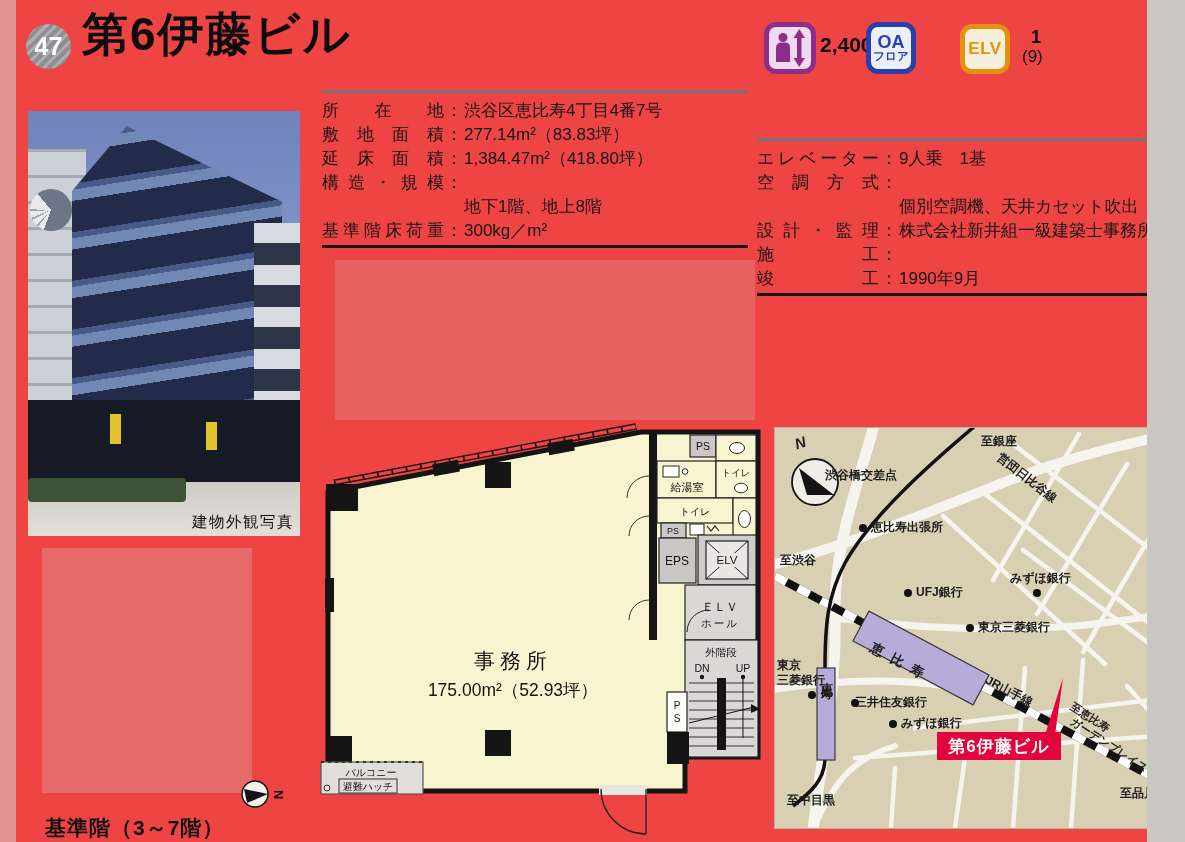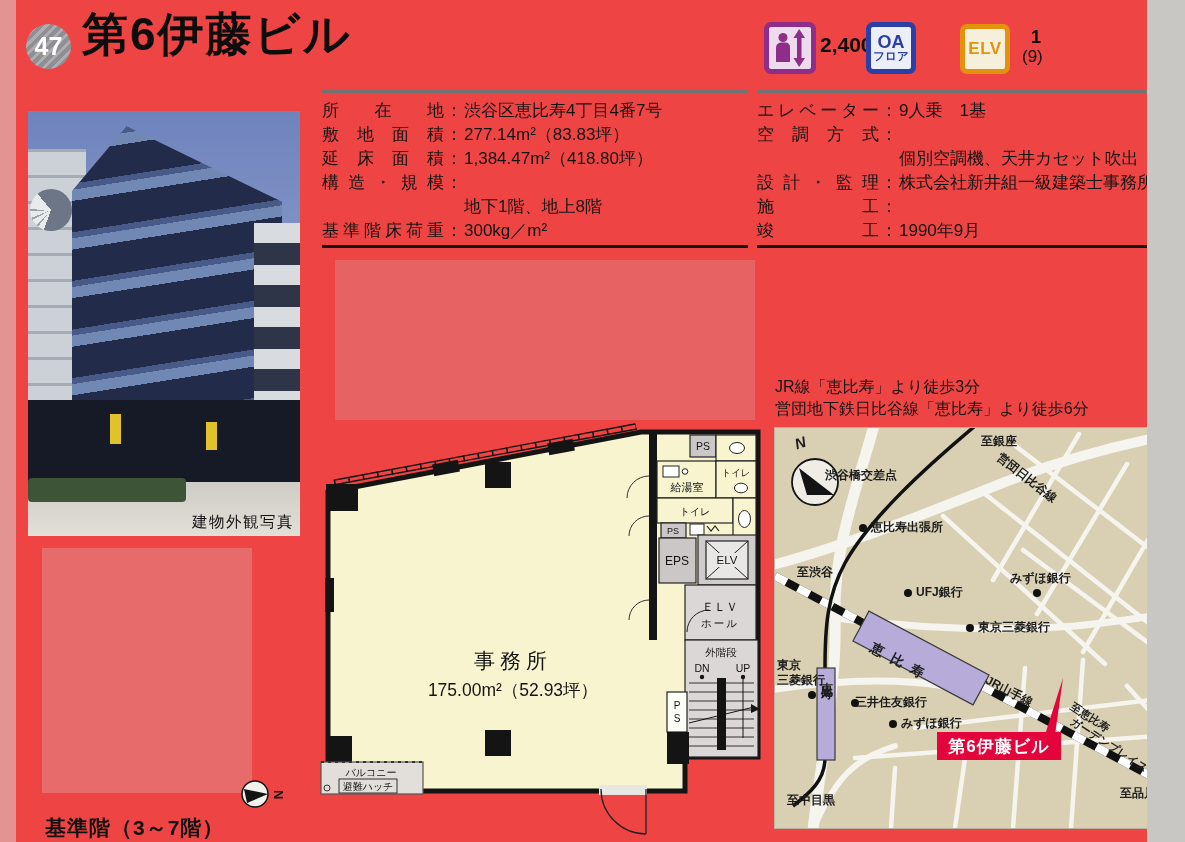--- a/index.html
+++ b/index.html
@@ -5,21 +5,21 @@
   html,body{margin:0;padding:0;}
   body{background:#c8c7c3;font-family:"Liberation Sans","DejaVu Sans",sans-serif;}
   .page{position:relative;width:1147px;height:842px;background:#ef4444;overflow:hidden;color:#141414;}
   .artifact{position:absolute;pointer-events:none;}
 
   
   .num-badge{position:absolute;left:26px;top:24px;width:45px;height:45px;border-radius:50%;
     background:#97969a;background-image:repeating-linear-gradient(135deg,rgba(255,255,255,.22) 0 3px,rgba(0,0,0,.05) 3px 7px);
     color:#fff;font-size:25px;font-weight:bold;display:flex;align-items:center;justify-content:center;}
   .title{position:absolute;left:82px;top:4px;margin:0;font-size:46px;font-weight:900;letter-spacing:2px;color:#0d0d0d;}
-  .badge{position:absolute;border-radius:7px;display:flex;flex-direction:column;align-items:center;justify-content:center;font-weight:bold;box-sizing:border-box;}
+  .badge{position:absolute;border-radius:12px;display:flex;flex-direction:column;align-items:center;justify-content:center;font-weight:bold;box-sizing:border-box;}
   .badge-capacity{left:764px;top:22px;width:52px;height:52px;border:5px solid #8e2d8a;background:#eedbed;}
   .cap-value{position:absolute;left:820px;top:33px;font-size:21px;font-weight:bold;color:#0d0d0d;}
   .badge-oa{left:866px;top:22px;width:50px;height:52px;border:5px solid #2b3fa8;background:#edeff8;color:#2b3fa8;line-height:1.02;}
   .badge-oa .oa1{font-size:18px;font-weight:900;}
   .badge-oa .oa2{font-size:11.5px;font-weight:900;}
   .badge-elv{left:960px;top:24px;width:50px;height:50px;border:5px solid #e2920c;background:#f6efdc;color:#e2920c;font-size:17px;font-weight:900;letter-spacing:.5px;}
   .elv-count{position:absolute;left:1031px;top:27px;font-size:18px;font-weight:bold;color:#0d0d0d;}
   .elv-cap{position:absolute;left:1022px;top:47px;font-size:17px;color:#0d0d0d;}
 
   
@@ -38,21 +38,21 @@
   .ph-ground{position:absolute;left:0;bottom:52px;width:100%;height:84px;background:#151a26;}
   .ph-sign1{position:absolute;left:82px;bottom:92px;width:11px;height:30px;background:#e0c22a;}
   .ph-sign2{position:absolute;left:178px;bottom:86px;width:11px;height:28px;background:#e0c22a;}
   .ph-walk{position:absolute;left:0;bottom:0;width:100%;height:54px;background:linear-gradient(180deg,#cfccc6,#e2dfd9);}
   .ph-green{position:absolute;left:0;bottom:34px;width:158px;height:24px;background:#3d5436;border-radius:4px;}
   .photo-caption{position:absolute;right:6px;bottom:3px;font-size:15.5px;letter-spacing:1.5px;color:#111;}
 
   
   .specs{position:absolute;top:90px;border-top:3px solid #737373;border-bottom:3px solid #161616;padding:6px 0 7px;box-sizing:border-box;}
   .specs-left{left:322px;width:426px;height:158px;}
-  .specs-right{left:757px;width:426px;height:158px;}
+  .specs-right{left:757px;width:426px;height:158px;margin-top:48px;}
   .spec-row{display:flex;font-size:17px;line-height:24px;color:#141414;}
   .spec-label{width:122px;text-align:justify;text-align-last:justify;text-justify:inter-ideograph;flex:none;}
   .spec-colon{width:20px;flex:none;text-align:center;}
   .spec-value{white-space:nowrap;}
   .spec-cont{padding-left:142px;}
 
   
   .floorplan{position:absolute;left:313px;top:420px;width:460px;height:415px;}
   .floor-note{position:absolute;left:45px;top:782px;font-size:21px;font-weight:600;letter-spacing:1px;color:#111;margin-top:32px;}
   .compass-plan{position:absolute;left:238px;top:778px;}
@@ -270,24 +270,20 @@
     </svg>
   </div>
 
   <div class="floor-note">基準階（3～7階）</div>
   <svg class="compass-plan" width="52" height="32" viewBox="0 0 52 32">
     <circle cx="17" cy="16" r="13" fill="#f2f1ec" stroke="#141414" stroke-width="1.5"></circle>
     <polygon points="6,11 30,16 9,25" fill="#141414"></polygon>
     <text x="36" y="16" font-size="13" font-weight="bold" fill="#141414" transform="rotate(90 38 14)">N</text>
   </svg>
 
-  <div class="access">
-    <div>JR線「恵比寿」より徒歩3分</div>
-    <div>営団地下鉄日比谷線「恵比寿」より徒歩6分</div>
-  </div>
 
   <div class="map">
     <svg width="407" height="400" viewBox="0 0 407 400">
       <rect x="0" y="0" width="407" height="400" fill="#d9cfb2"></rect>
       <g stroke="#f6f4ee" fill="none" stroke-linecap="round">
         <path d="M100,-6 C82,60 58,120 60,190 C62,260 46,330 38,402" stroke-width="11"></path>
         <path d="M-6,138 C70,118 150,86 225,56 C285,32 345,16 410,4" stroke-width="10"></path>
         <path d="M60,190 C140,200 220,204 300,198 C350,193 390,186 410,183" stroke-width="7"></path>
         <path d="M-6,262 C60,252 120,250 170,258" stroke-width="7"></path>
         <path d="M38,402 C60,350 80,330 120,318" stroke-width="6"></path>
@@ -332,21 +328,21 @@
       <polygon points="288,250 270,307 280,307" fill="#e3043c"></polygon>
 
       <circle cx="40" cy="54" r="23" fill="#efede6" stroke="#141414" stroke-width="1.8"></circle>
       <polygon points="24,40 59,67 32,67" fill="#141414"></polygon>
     </svg>
     <span class="mlabel m-compassN" style="left:20px;top:6px;">N</span>
     <span class="mlabel" style="left:206px;top:6px;">至銀座</span>
     <span class="mlabel m-rot38" style="left:228px;top:22px;">営団日比谷線</span>
     <span class="mlabel" style="left:50px;top:40px;">渋谷橋交差点</span>
     <span class="mlabel" style="left:96px;top:92px;">恵比寿出張所</span>
-    <span class="mlabel" style="left:5px;top:137px;margin-left:17px;">至渋谷</span>
+    <span class="mlabel" style="left:5px;top:125px;">至渋谷</span>
     <span class="mlabel" style="left:141px;top:157px;">UFJ銀行</span>
     <span class="mlabel" style="left:235px;top:143px;">みずほ銀行</span>
     <span class="mlabel" style="left:203px;top:192px;">東京三菱銀行</span>
     <span class="mlabel m-jr-station m-rot28" style="left:100px;top:212px;">恵比寿</span>
     <span class="mlabel m-rot28" style="left:215px;top:245px;">JR山手線</span>
     <span class="mlabel" style="left:2px;top:230px;">東京</span>
     <span class="mlabel" style="left:2px;top:245px;">三菱銀行</span>
     <span class="mlabel m-vert" style="left:44px;top:244px;height:86px;">恵比寿</span>
     <span class="mlabel" style="left:80px;top:267px;">三井住友銀行</span>
     <span class="mlabel" style="left:126px;top:288px;">みずほ銀行</span>

